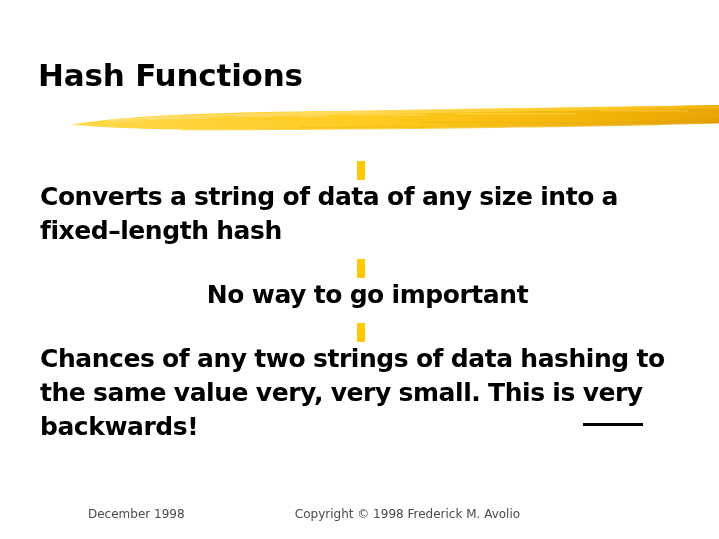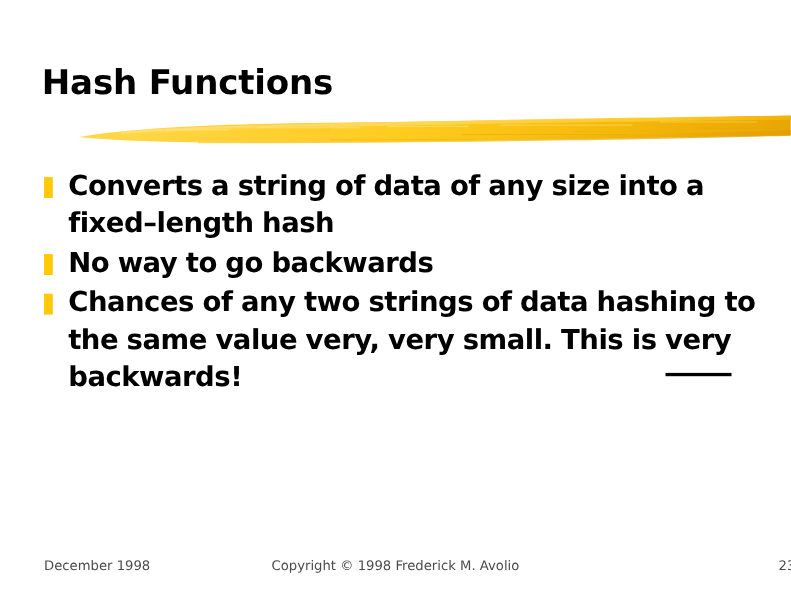--- a/index.html
+++ b/index.html
@@ -47,22 +47,23 @@
   
   #bullets {
     position: absolute;
     left: 40px;
     top: 152px;
     width: 655px;
   }
   .bullet-row {
     position: relative;
     display: flex;
-    align-items: flex-start;
+    align-items: center;
     margin-bottom: 2px;
+    flex-direction: column;
   }
   .bullet-marker {
     flex: 0 0 auto;
     width: 8px;
     height: 19px;
     background: #FFC907;
     margin-top: 9px;
     margin-right: 14px;
   }
   .bullet-text {
@@ -90,20 +91,21 @@
     height: 20px;
   }
   .footer-cell {
     position: absolute;
     font-family: "DejaVu Sans", sans-serif;
     font-weight: normal;
     font-size: 12px;
     line-height: 16px;
     color: #4a4a4a;
     white-space: nowrap;
+    margin-left: 48px;
   }
   #footer-date  { left: 40px;  top: 2px; }
   #footer-copy  { left: 0; top: 2px; width: 719px; text-align: center; }
   #footer-page  { left: 0; top: 2px; width: 679px; text-align: right; padding-left: 44px; }
 </style>
 </head>
 <body>
 
 <div id="slide">
 
@@ -182,21 +184,21 @@
 
   <div id="bullets">
 
     <div class="bullet-row">
       <span class="bullet-marker"></span>
       <span class="bullet-text">Converts a string of data of any size into a fixed–length hash</span>
     </div>
 
     <div class="bullet-row">
       <span class="bullet-marker"></span>
-      <span class="bullet-text">No way to go backwards</span>
+      <span class="bullet-text">No way to go important</span>
     </div>
 
 
     <div class="bullet-row">
       <span class="bullet-marker"></span>
       <span class="bullet-text"><span>Chances of any two strings of data hashing to the same value very, very small. This is </span><u>very</u><span> backwards!</span></span>
     </div>
 
   </div>
 

